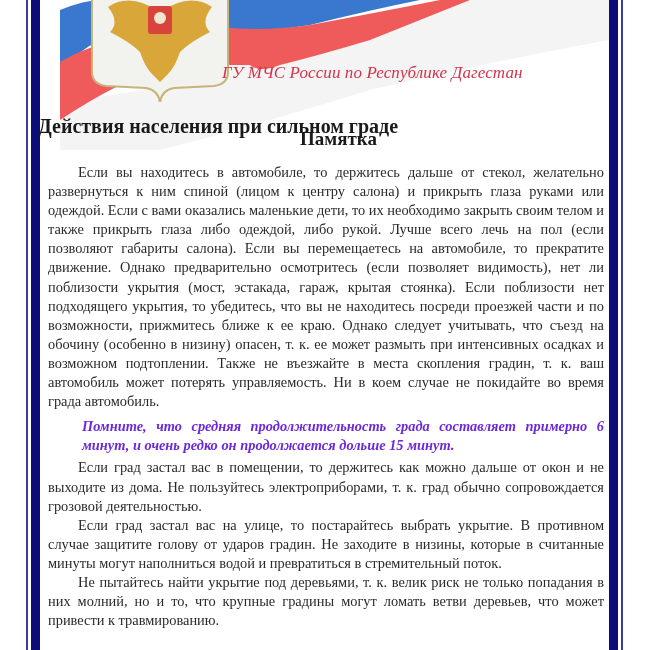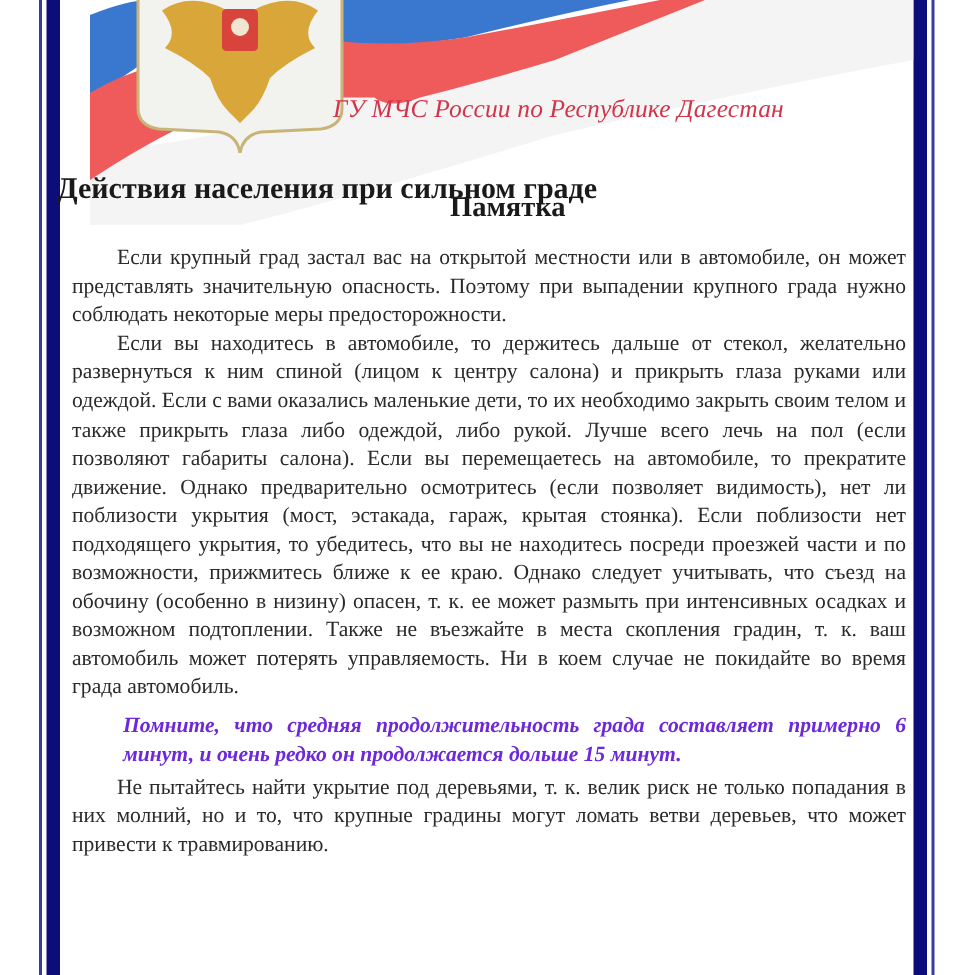--- a/index.html
+++ b/index.html
@@ -84,17 +84,18 @@
     <rect x="58" y="14" width="24" height="28" rx="3" fill="#d8433b"></rect>
     <circle cx="70" cy="26" r="6" fill="#f0e6d2"></circle>
   </svg>
   <span class="org-name" style="left:182px">ГУ МЧС России по Республике Дагестан</span>
 </div>
 
 <div class="doc-type">Памятка</div>
 <div class="doc-title">Действия населения при сильном граде</div>
 
 <div class="content">
-  <p>Если крупный град застал вас на открытой местности или в автомобиле, он может представлять значительную опасность. Поэтому при выпадении крупного града нужно соблюдать некоторые меры предосторожности.</p>
   <p>Если вы находитесь в автомобиле, то держитесь дальше от стекол, желательно развернуться к ним спиной (лицом к центру салона) и прикрыть глаза руками или одеждой. Если с вами оказались маленькие дети, то их необходимо закрыть своим телом и также прикрыть глаза либо одеждой, либо рукой. Лучше всего лечь на пол (если позволяют габариты салона). Если вы перемещаетесь на автомобиле, то прекратите движение. Однако предварительно осмотритесь (если позволяет видимость), нет ли поблизости укрытия (мост, эстакада, гараж, крытая стоянка). Если поблизости нет подходящего укрытия, то убедитесь, что вы не находитесь посреди проезжей части и по возможности, прижмитесь ближе к ее краю. Однако следует учитывать, что съезд на обочину (особенно в низину) опасен, т. к. ее может размыть при интенсивных осадках и возможном подтоплении. Также не въезжайте в места скопления градин, т. к. ваш автомобиль может потерять управляемость. Ни в коем случае не покидайте во время града автомобиль.</p>
   <p class="notice">Помните, что средняя продолжительность града составляет примерно 6 минут, и очень редко он продолжается дольше 15 минут.</p>
+  <p>Если град застал вас в помещении, то держитесь как можно дальше от окон и не выходите из дома. Не пользуйтесь электроприборами, т. к. град обычно сопровождается грозовой деятельностью.</p>
+  <p>Если град застал вас на улице, то постарайтесь выбрать укрытие. В противном случае защитите голову от ударов градин. Не заходите в низины, которые в считан­ные минуты могут наполниться водой и превратиться в стремительный поток.</p>
   <p>Не пытайтесь найти укрытие под деревьями, т. к. велик риск не только попадания в них молний, но и то, что крупные градины могут ломать ветви деревьев, что может привести к травмированию.</p>
 </div>
 
 </body></html>

